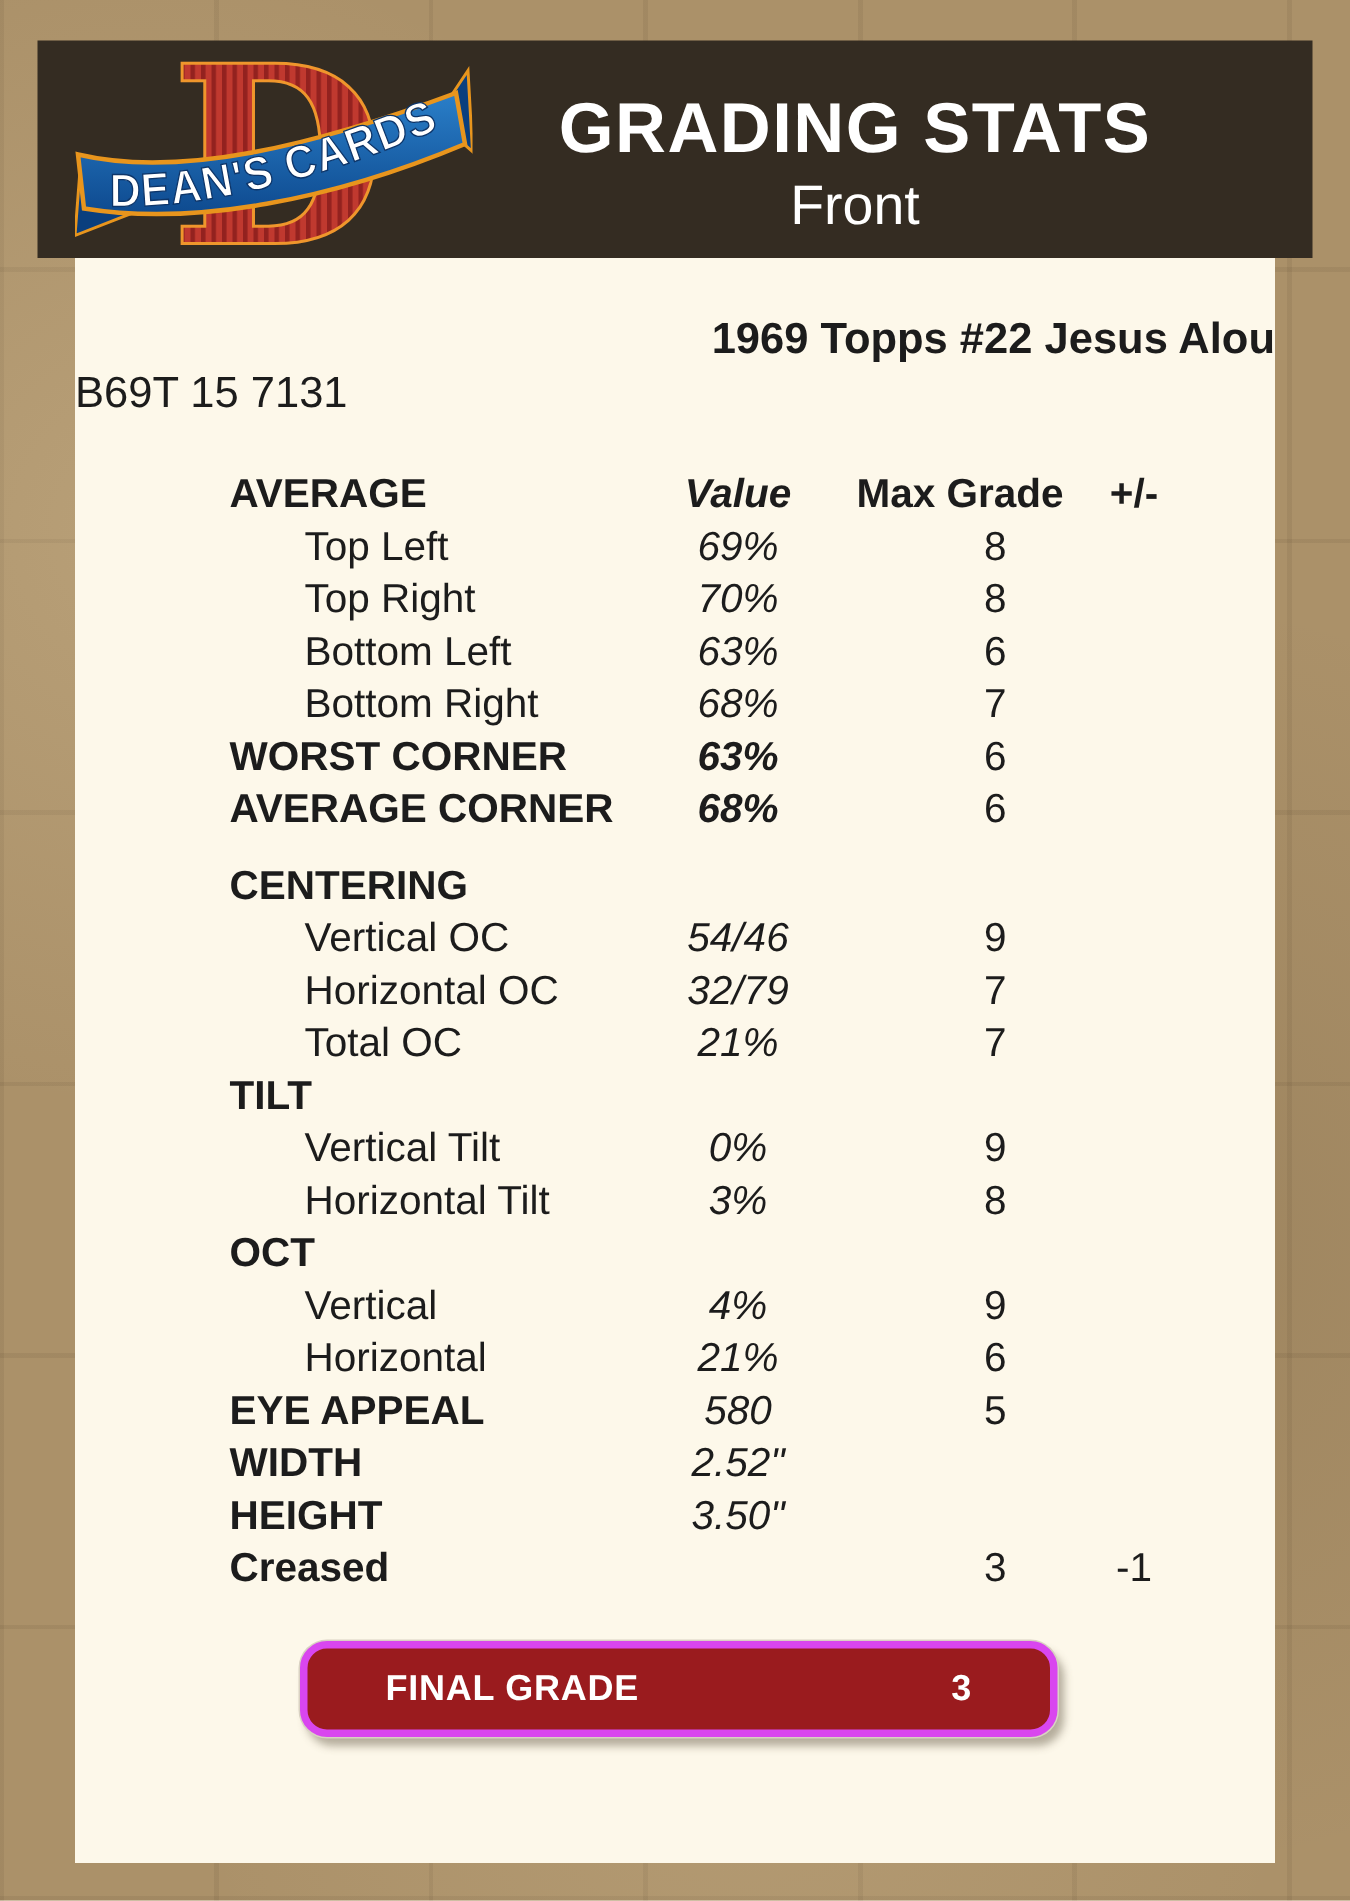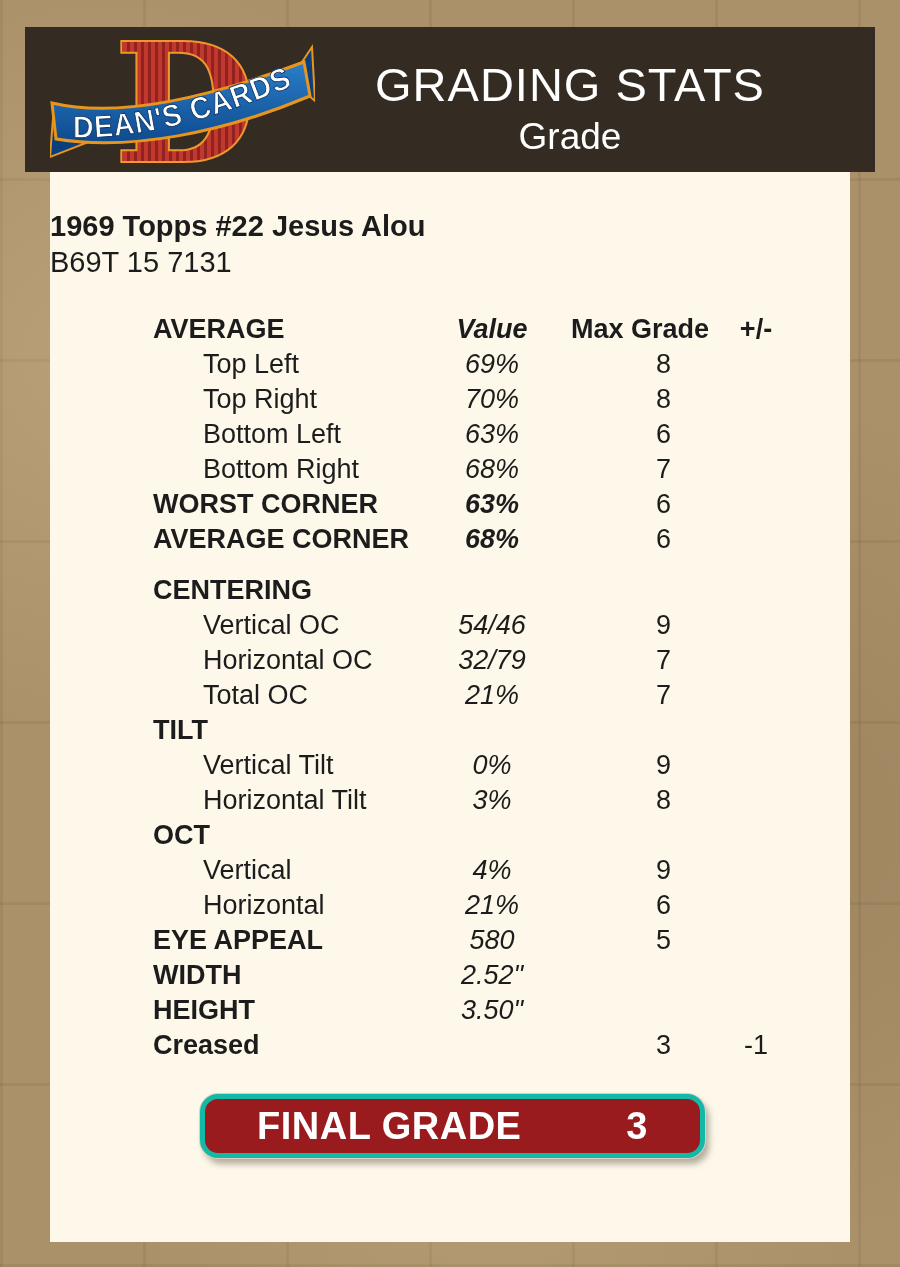--- a/index.html
+++ b/index.html
@@ -21,52 +21,52 @@
   
   .header {
     position:absolute; left:25px; top:27px; width:850px; height:145px;
     background:#342c22;
   }
   .logo { position:absolute; left:25px; top:8px; width:265px; height:130px; }
   .header-titles {
     position:absolute; left:260px; top:0; width:570px; height:145px;
     text-align:center; color:#ffffff;
   }
-  .header-title   { margin-top:30px; font-size:47px; line-height:56px; letter-spacing:1px; }
+  .header-title   { margin-top:30px; font-size:47px; line-height:56px; letter-spacing:1px;font-weight:bold; }
   .header-subtitle{ margin-top:4px;  font-size:37px; line-height:40px; }
 
   
   .panel {
     position:absolute; left:50px; top:172px; width:800px; height:1070px;
     background:#fdf8ea;
   }
-  .card-title  { padding-top:36px; text-align:left; font-size:29px; line-height:36px; font-weight:bold; }
+  .card-title  { padding-top:36px; text-align:right; font-size:29px; line-height:36px; font-weight:bold; }
   .card-serial { text-align:left; font-size:29px; line-height:36px; }
 
   
   .stats { position:absolute; left:0; top:140px; width:100%; font-size:27px; }
   .row  { position:relative; height:35px; line-height:35px; white-space:nowrap; }
   .cell { position:absolute; top:0; }
   .label { left:103px; }
   .label.indent { left:153px; }
   .bold { font-weight:bold; }
   .value { left:332px; width:220px; text-align:center;font-style:italic; }
   .grade { left:521px; width:100px; text-align:right; }
   .pm    { left:656px; width:100px; text-align:center; }
 
   
   .final-grade {
     position:absolute; left:150px; top:922px; width:505px; height:64px;
     background:#9a1b1e;
-    border:5px solid #14b8a6;
+    border:5px solid #d946ef;
     border-radius:18px;
     box-shadow:0 0 0 1px #d9d2c2, 4px 6px 6px rgba(90,80,60,0.45);
     display:flex; align-items:center; justify-content:space-between;
     padding:0 52px;
-    color:#ffffff; font-size:38px; font-weight:bold; letter-spacing:0.5px;
+    color:#ffffff; font-size:24px; font-weight:bold; letter-spacing:0.5px;
     cursor:pointer;
   }
 </style>
 </head>
 <body>
 
 <div class="header">
 
   <svg class="logo" viewBox="0 0 265 130" aria-hidden="true">
     <defs>
@@ -88,21 +88,21 @@
 
     <path d="M2,68 C70,84 160,62 254,27 L260,61 C172,98 80,116 6,104 Z" fill="url(#ribbonGrad)" stroke="#e8951d" stroke-width="3"></path>
 
     <text font-size="31" font-weight="bold" fill="#ffffff" stroke="#0d3569" stroke-width="0.9" letter-spacing="1">
       <textPath href="#ribcurve" startOffset="50%" text-anchor="middle" textLength="228" lengthAdjust="spacingAndGlyphs">DEAN'S CARDS</textPath>
     </text>
   </svg>
 
   <div class="header-titles">
     <div class="header-title">GRADING STATS</div>
-    <div class="header-subtitle">Grade</div>
+    <div class="header-subtitle">Front</div>
   </div>
 </div>
 
 <div class="panel">
 
   <div class="card-title">1969 Topps #22 Jesus Alou</div>
   <div class="card-serial">B69T 15 7131</div>
 
   <div class="stats">
 

